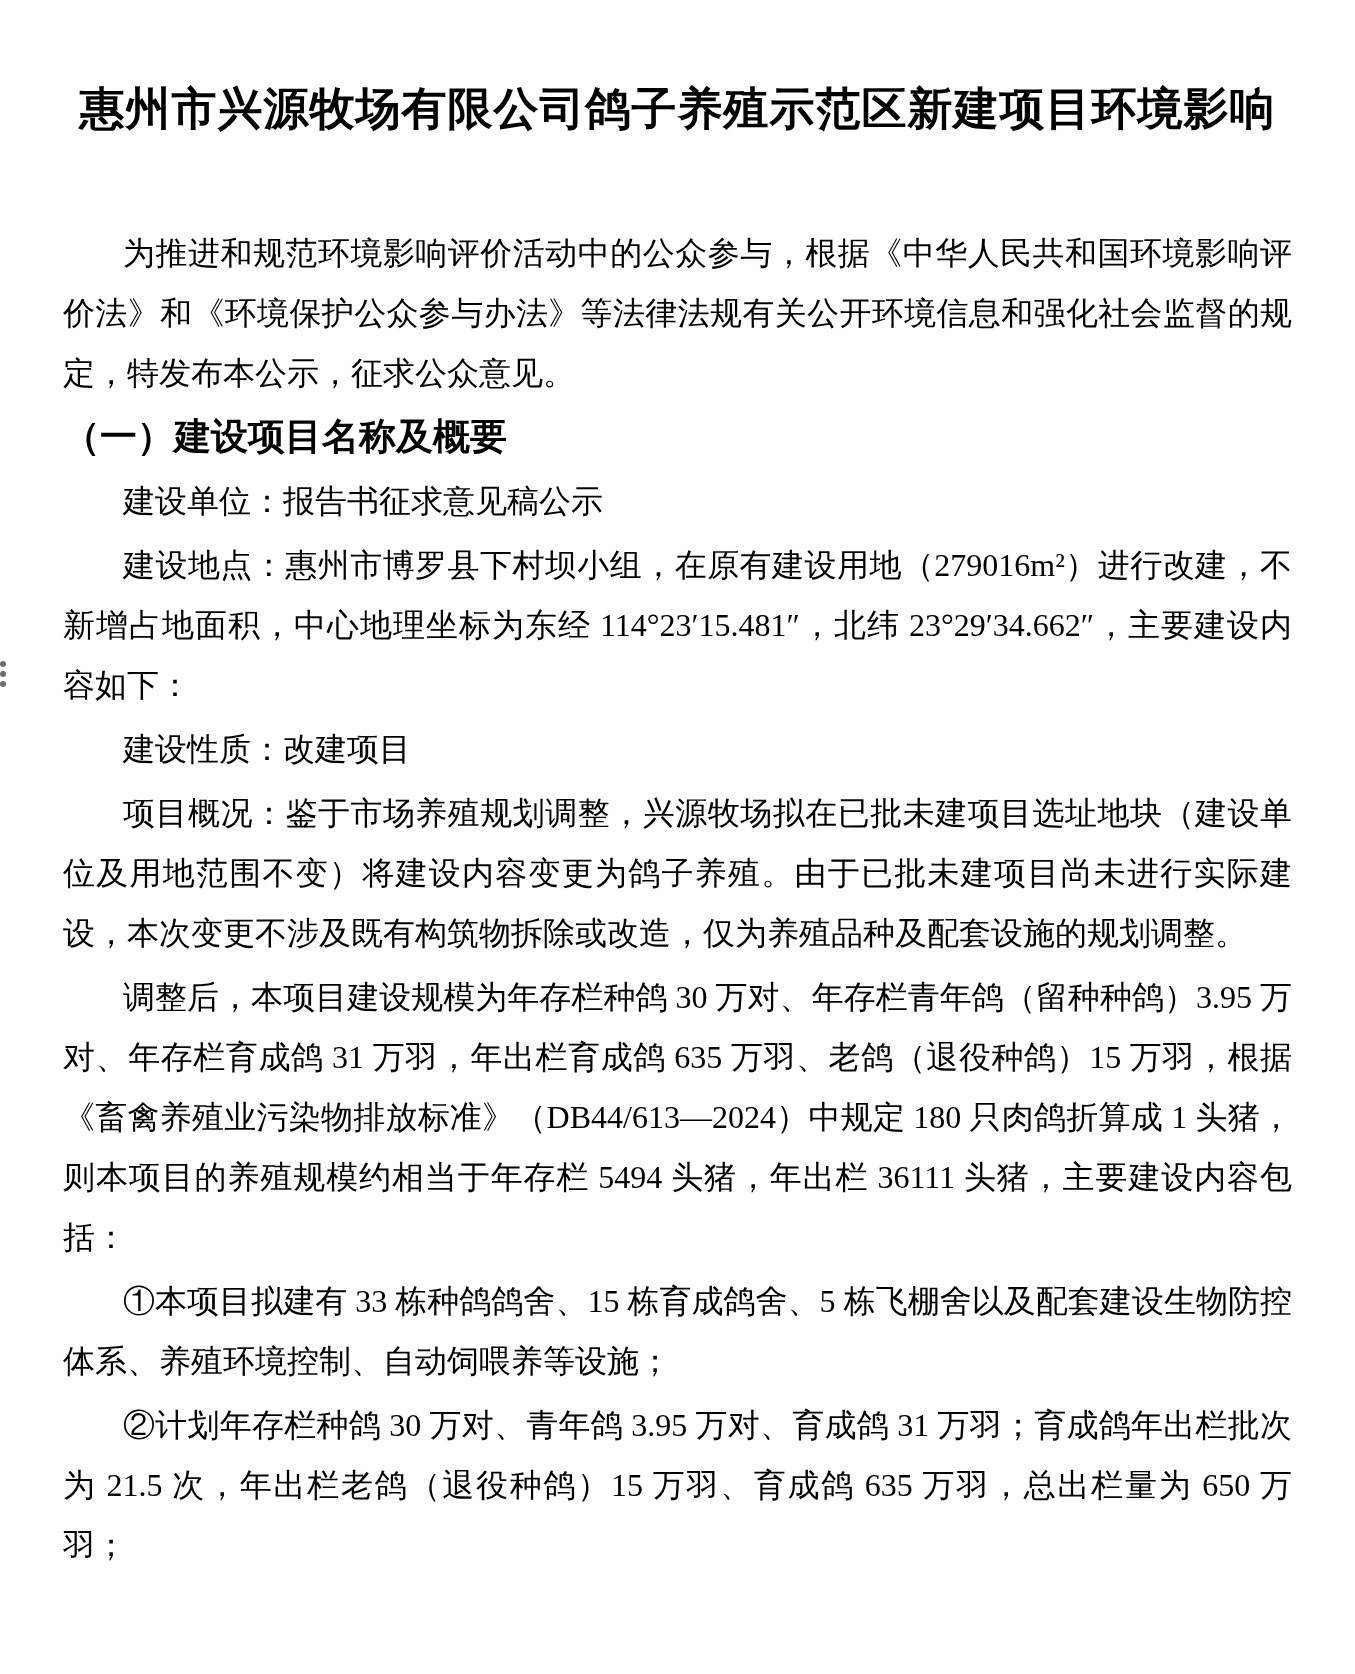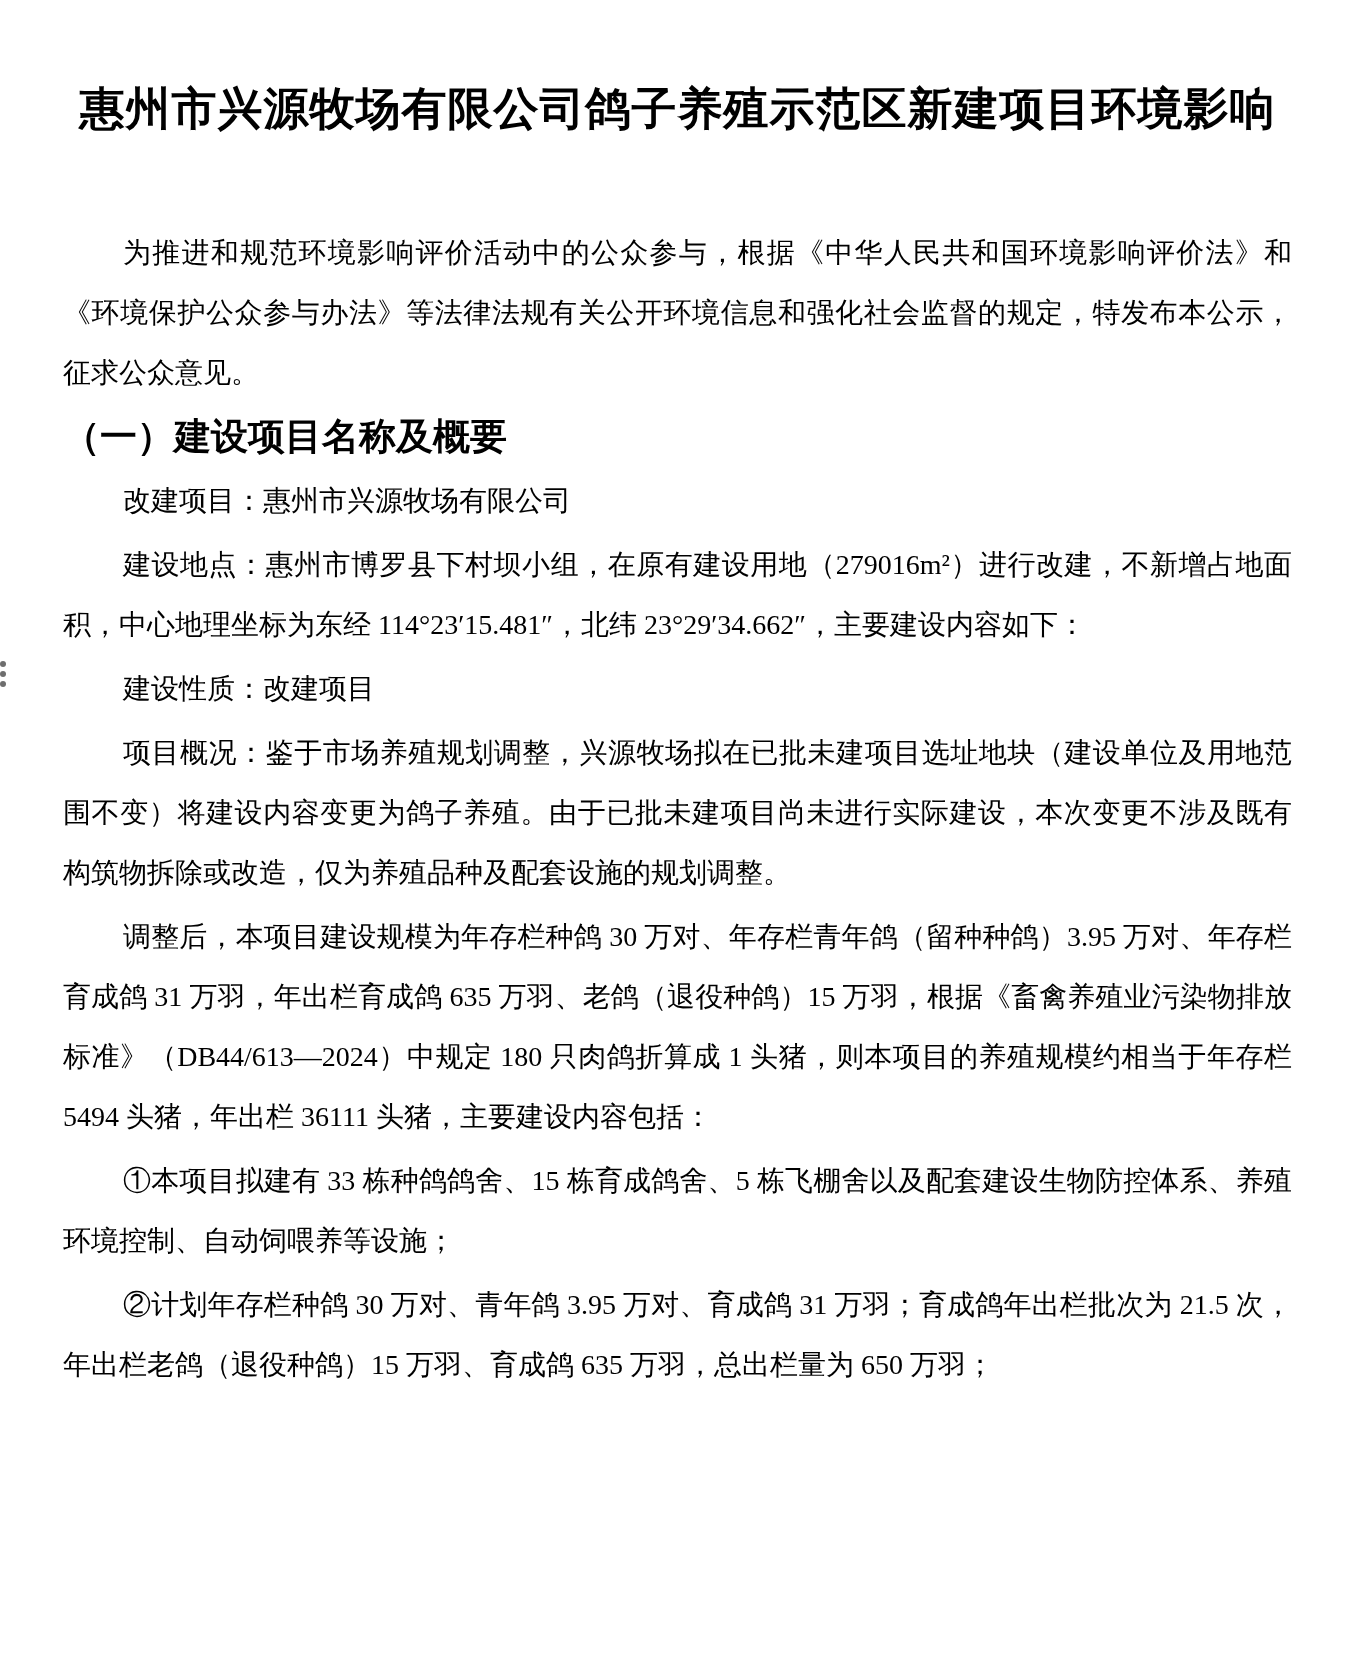--- a/index.html
+++ b/index.html
@@ -27,21 +27,21 @@
     font-weight: 700;
     font-size: 45px;
     line-height: 77px;
     text-align: center;
     letter-spacing: 1px;
   }
   .doc-body {
     margin-top: 76px;
   }
   .para {
-    font-size: 28px;
+    font-size: 32px;
     line-height: 60px;
     margin: 0 0 4px 0;
     text-align: justify;
     text-indent: 60px;
     word-break: break-all;
   }
   .para.heading {
     font-weight: 700;
     text-indent: 0;
     font-size: 37px;
@@ -69,21 +69,21 @@
   <div class="doc-title">
     <div>惠州市兴源牧场有限公司鸽子养殖示范区新建项目环境影响</div>
   </div>
 
   <div class="doc-body">
     <p class="para">为推进和规范环境影响评价活动中的公众参与，根据《中华人民共和国环境影响评价法》和《环境保护公众参与办法》等法律法规有关公开环境信息和强化社会监督的规定，特发布本公示，征求公众意见。</p>
 
     <p class="para heading">（一）建设项目名称及概要</p>
 
 
-    <p class="para">改建项目：惠州市兴源牧场有限公司</p>
+    <p class="para">建设单位：报告书征求意见稿公示</p>
 
     <p class="para">建设地点：惠州市博罗县下村坝小组，在原有建设用地（279016m²）进行改建，不新增占地面积，中心地理坐标为东经 114°23′15.481″，北纬 23°29′34.662″，主要建设内容如下：</p>
 
     <p class="para">建设性质：改建项目</p>
 
     <p class="para">项目概况：鉴于市场养殖规划调整，兴源牧场拟在已批未建项目选址地块（建设单位及用地范围不变）将建设内容变更为鸽子养殖。由于已批未建项目尚未进行实际建设，本次变更不涉及既有构筑物拆除或改造，仅为养殖品种及配套设施的规划调整。</p>
 
     <p class="para">调整后，本项目建设规模为年存栏种鸽 30 万对、年存栏青年鸽（留种种鸽）3.95 万对、年存栏育成鸽 31 万羽，年出栏育成鸽 635 万羽、老鸽（退役种鸽）15 万羽，根据《畜禽养殖业污染物排放标准》（DB44/613—2024）中规定 180 只肉鸽折算成 1 头猪，则本项目的养殖规模约相当于年存栏 5494 头猪，年出栏 36111 头猪，主要建设内容包括：</p>
 
     <p class="para">①本项目拟建有 33 栋种鸽鸽舍、15 栋育成鸽舍、5 栋飞棚舍以及配套建设生物防控体系、养殖环境控制、自动饲喂养等设施；</p>

